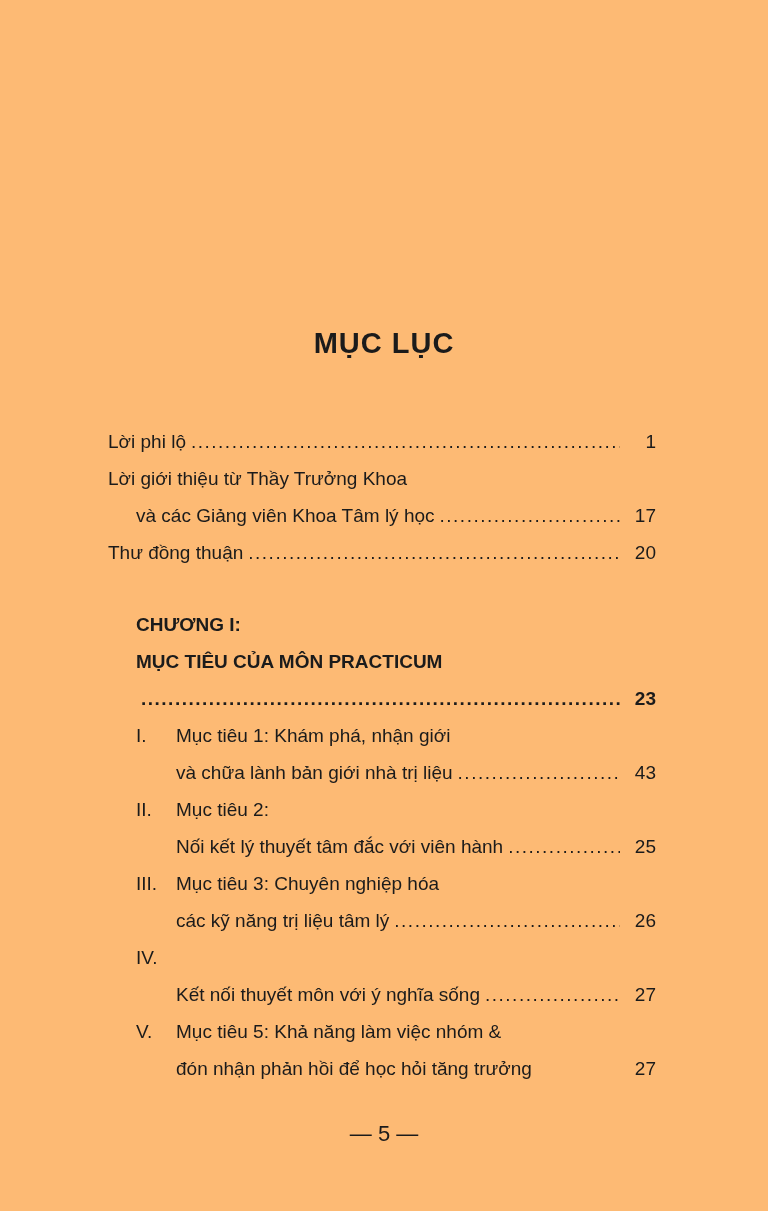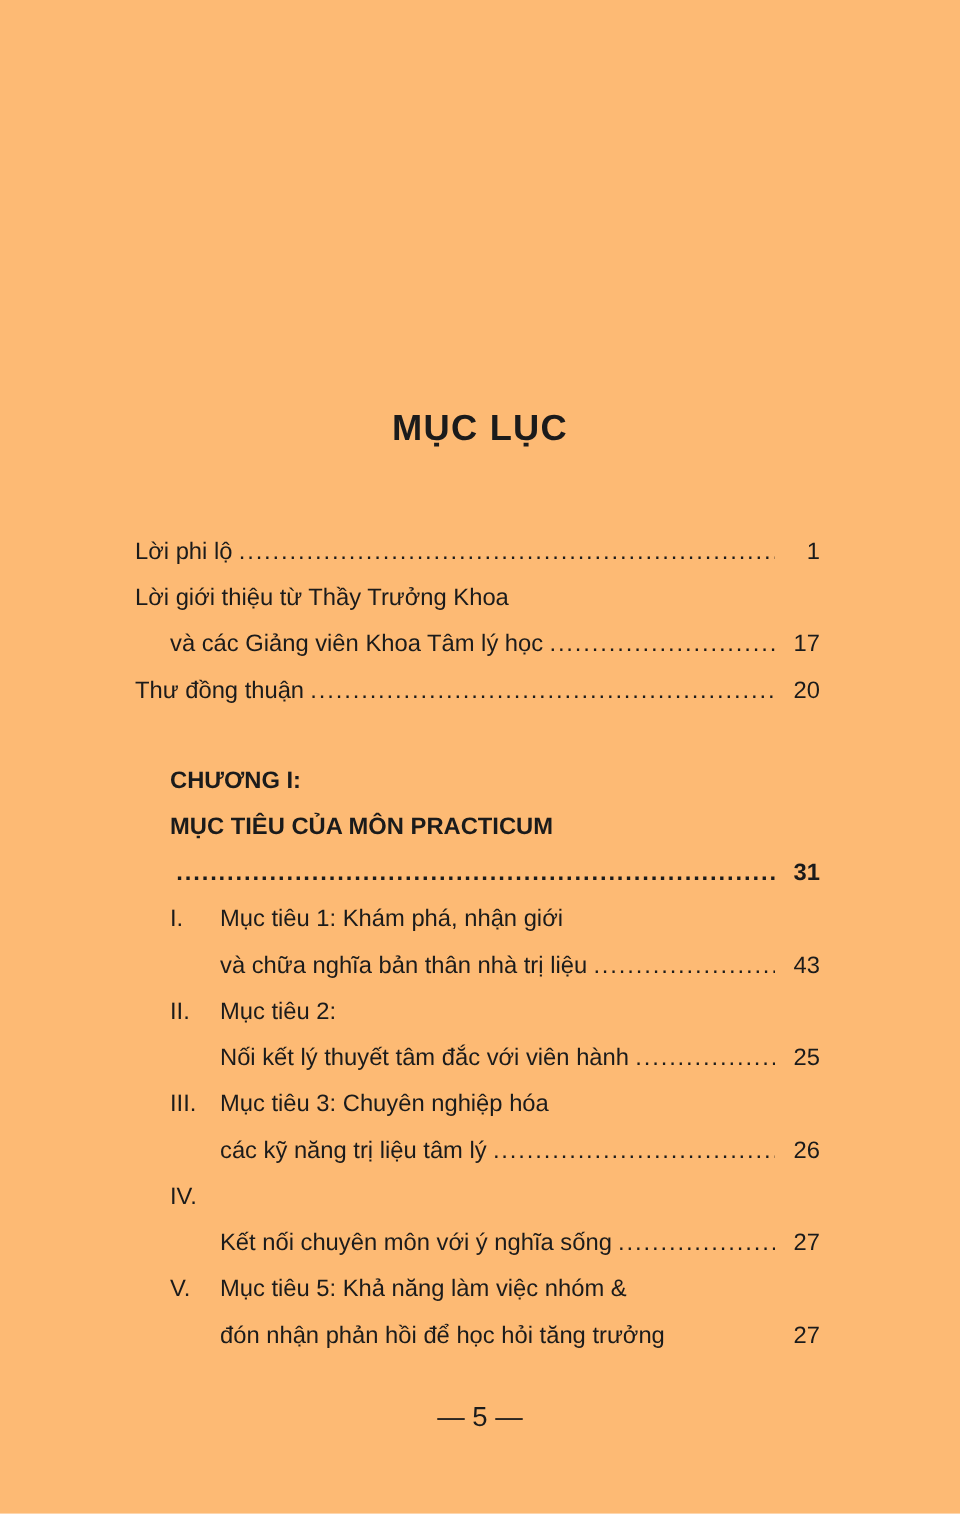--- a/index.html
+++ b/index.html
@@ -112,31 +112,31 @@
   </div>
       <div class="row indent-1 bold">
 
     <span class="entry-text">MỤC TIÊU CỦA MÔN PRACTICUM</span>
     <span class="leader no-dots"></span>
 
   </div>
       <div class="row indent-1 bold">
 
     <span class="leader"></span>
-    <span class="pagenum">31</span>
+    <span class="pagenum">23</span>
   </div>
       <div class="row indent-2">
     <span class="numeral">I.</span>
     <span class="entry-text">Mục tiêu 1: Khám phá, nhận giới</span>
     <span class="leader no-dots"></span>
 
   </div>
       <div class="row indent-3">
 
-    <span class="entry-text">và chữa nghĩa bản thân nhà trị liệu</span>
+    <span class="entry-text">và chữa lành bản giới nhà trị liệu</span>
     <span class="leader"></span>
     <span class="pagenum">43</span>
   </div>
       <div class="row indent-2">
     <span class="numeral">II.</span>
     <span class="entry-text">Mục tiêu 2:</span>
     <span class="leader no-dots"></span>
 
   </div>
       <div class="row indent-3">
@@ -157,21 +157,21 @@
     <span class="leader"></span>
     <span class="pagenum">26</span>
   </div>
       <div class="row indent-2">
     <span class="numeral">IV.</span>
     <span class="leader no-dots"></span>
 
   </div>
       <div class="row indent-3">
 
-    <span class="entry-text">Kết nối chuyên môn với ý nghĩa sống</span>
+    <span class="entry-text">Kết nối thuyết môn với ý nghĩa sống</span>
     <span class="leader"></span>
     <span class="pagenum">27</span>
   </div>
       <div class="row indent-2">
     <span class="numeral">V.</span>
     <span class="entry-text">Mục tiêu 5: Khả năng làm việc nhóm &amp;</span>
     <span class="leader no-dots"></span>
 
   </div>
       <div class="row indent-3">

